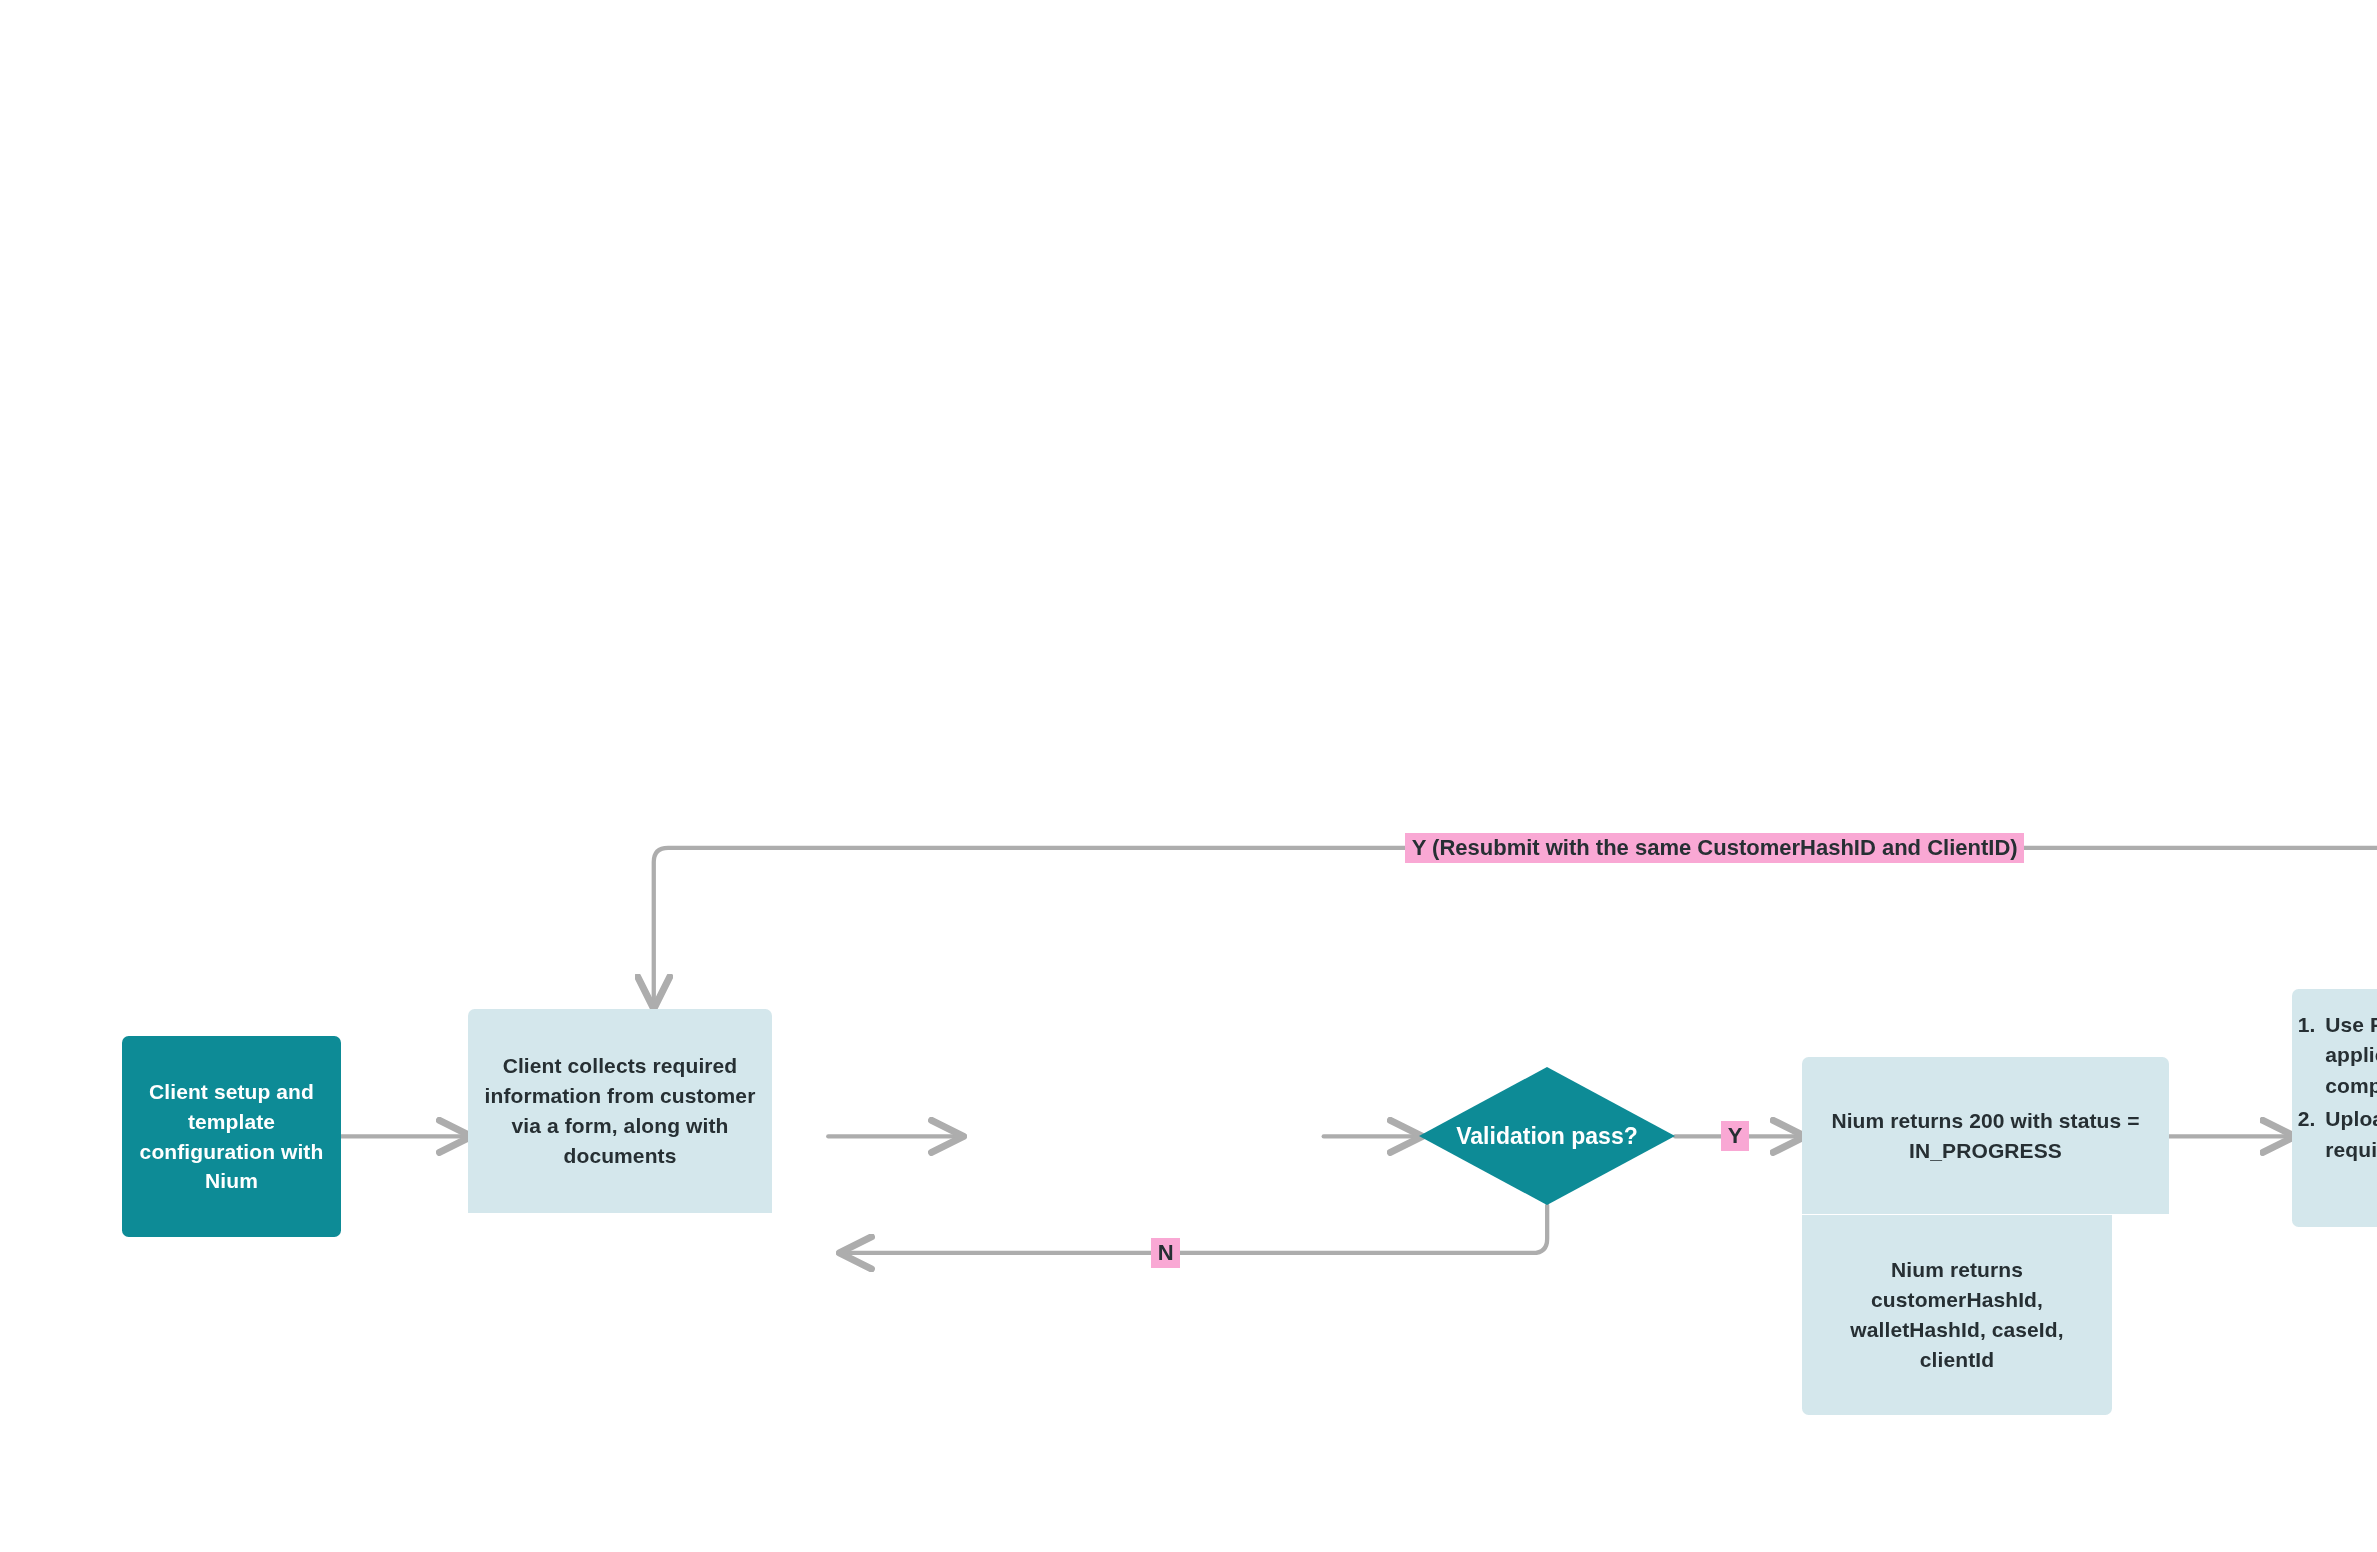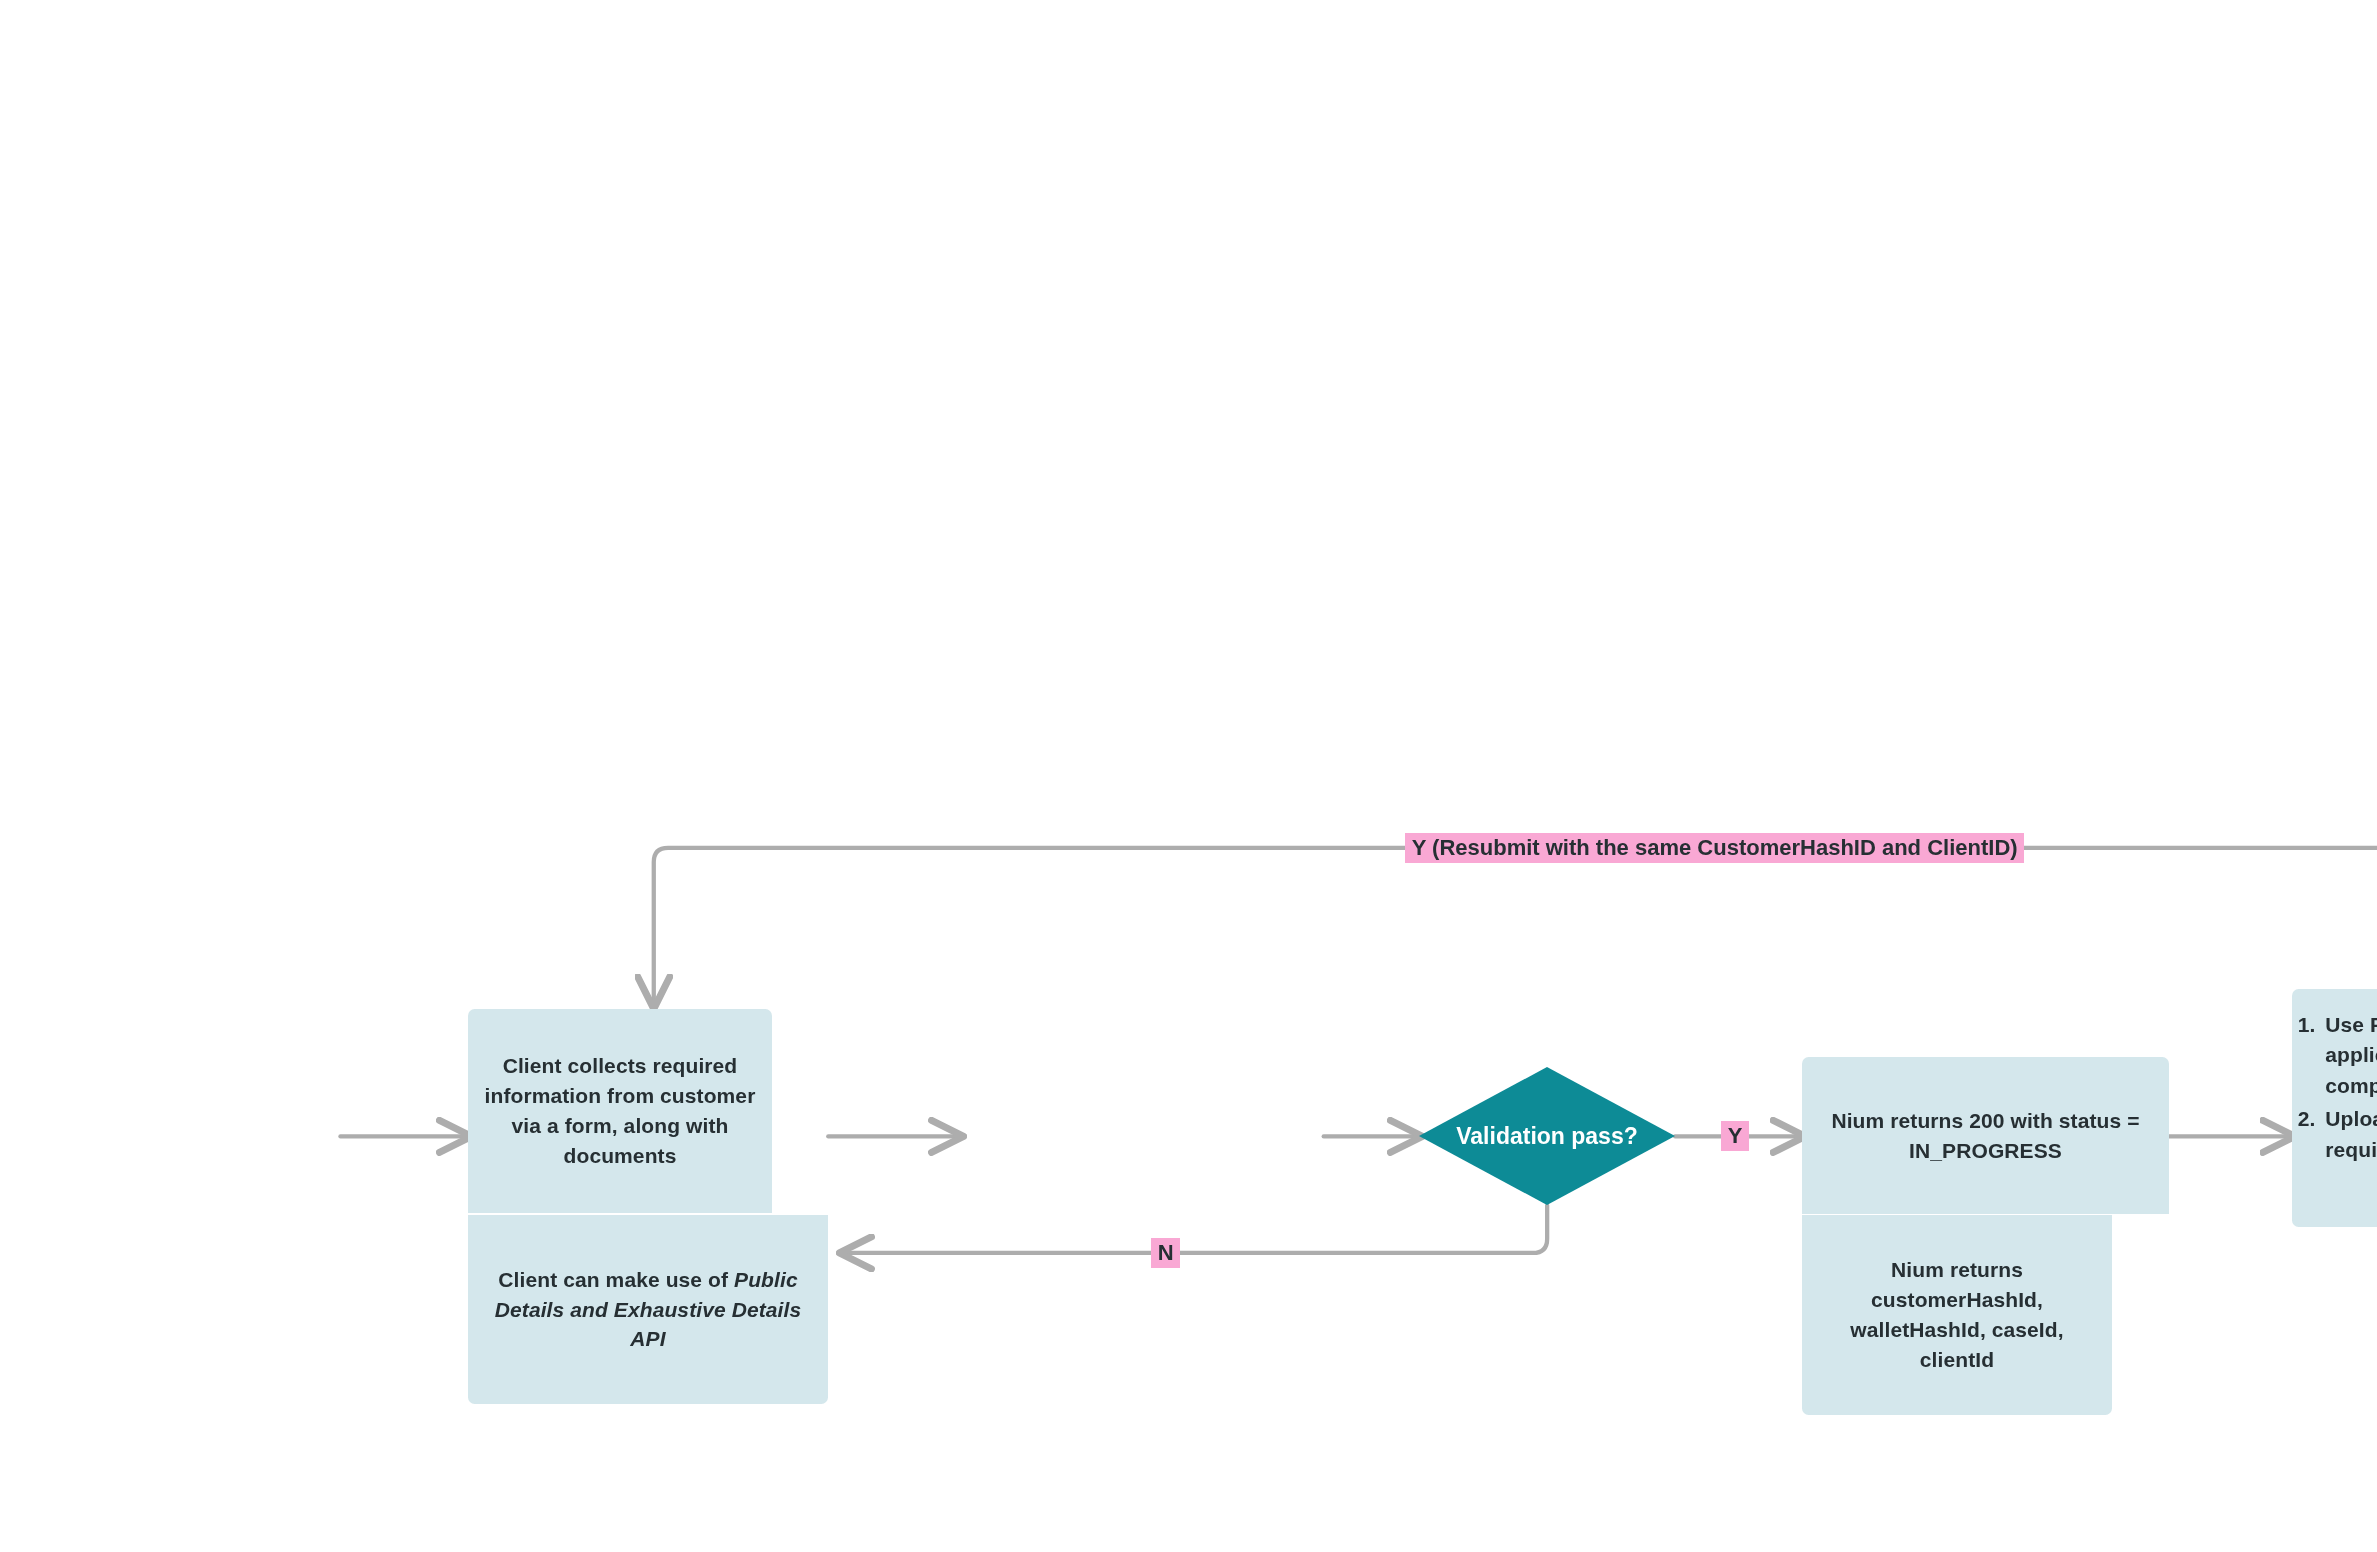--- a/index.html
+++ b/index.html
@@ -127,30 +127,28 @@
       <path d="M6348,515 L6852,515" marker-end="url(#ah)"></path>
 
       <path d="M7178,700 L7178,955" marker-end="url(#ah)"></path>
 
       <path d="M7178,1350 L7178,1595" marker-end="url(#ah)"></path>
 
       <path d="M7178,1990 L7178,2360 Q7178,2390 7148,2390 L6560,2390" marker-end="url(#ah)"></path>
     </g>
   </svg>
 
+  <div class="node terminator" style="left:122px; top:1036px; width:219px; height:201px; font-size:21px;">
+    <span class="txt">Client setup and template configuration with Nium</span>
+  </div>
 
   <div class="node process sq-bottom" style="left:468px; top:1009px; width:304px; height:204px; font-size:21px;">
     <span class="txt">Client collects required information from customer via a form, along with documents</span>
   </div>
 
-  <div class="node process sq-top" style="left:468px; top:1215px; width:360px; height:189px; font-size:21px;">
-    <span class="txt">
-      <span>Client can make use of </span><span class="italic">Public Details and Exhaustive Details API</span>
-    </span>
-  </div>
 
 
   <div class="decision" style="left:1419px; top:1067px; width:256px; height:138px; font-size:23px;">
     <span class="dia"></span>
     <span class="dlabel">Validation pass?</span>
   </div>
 
   <div class="node process sq-bottom" style="left:1802px; top:1057px; width:367px; height:157px; font-size:21px;">
     <span class="txt">Nium returns 200 with status = IN_PROGRESS</span>
   </div>

